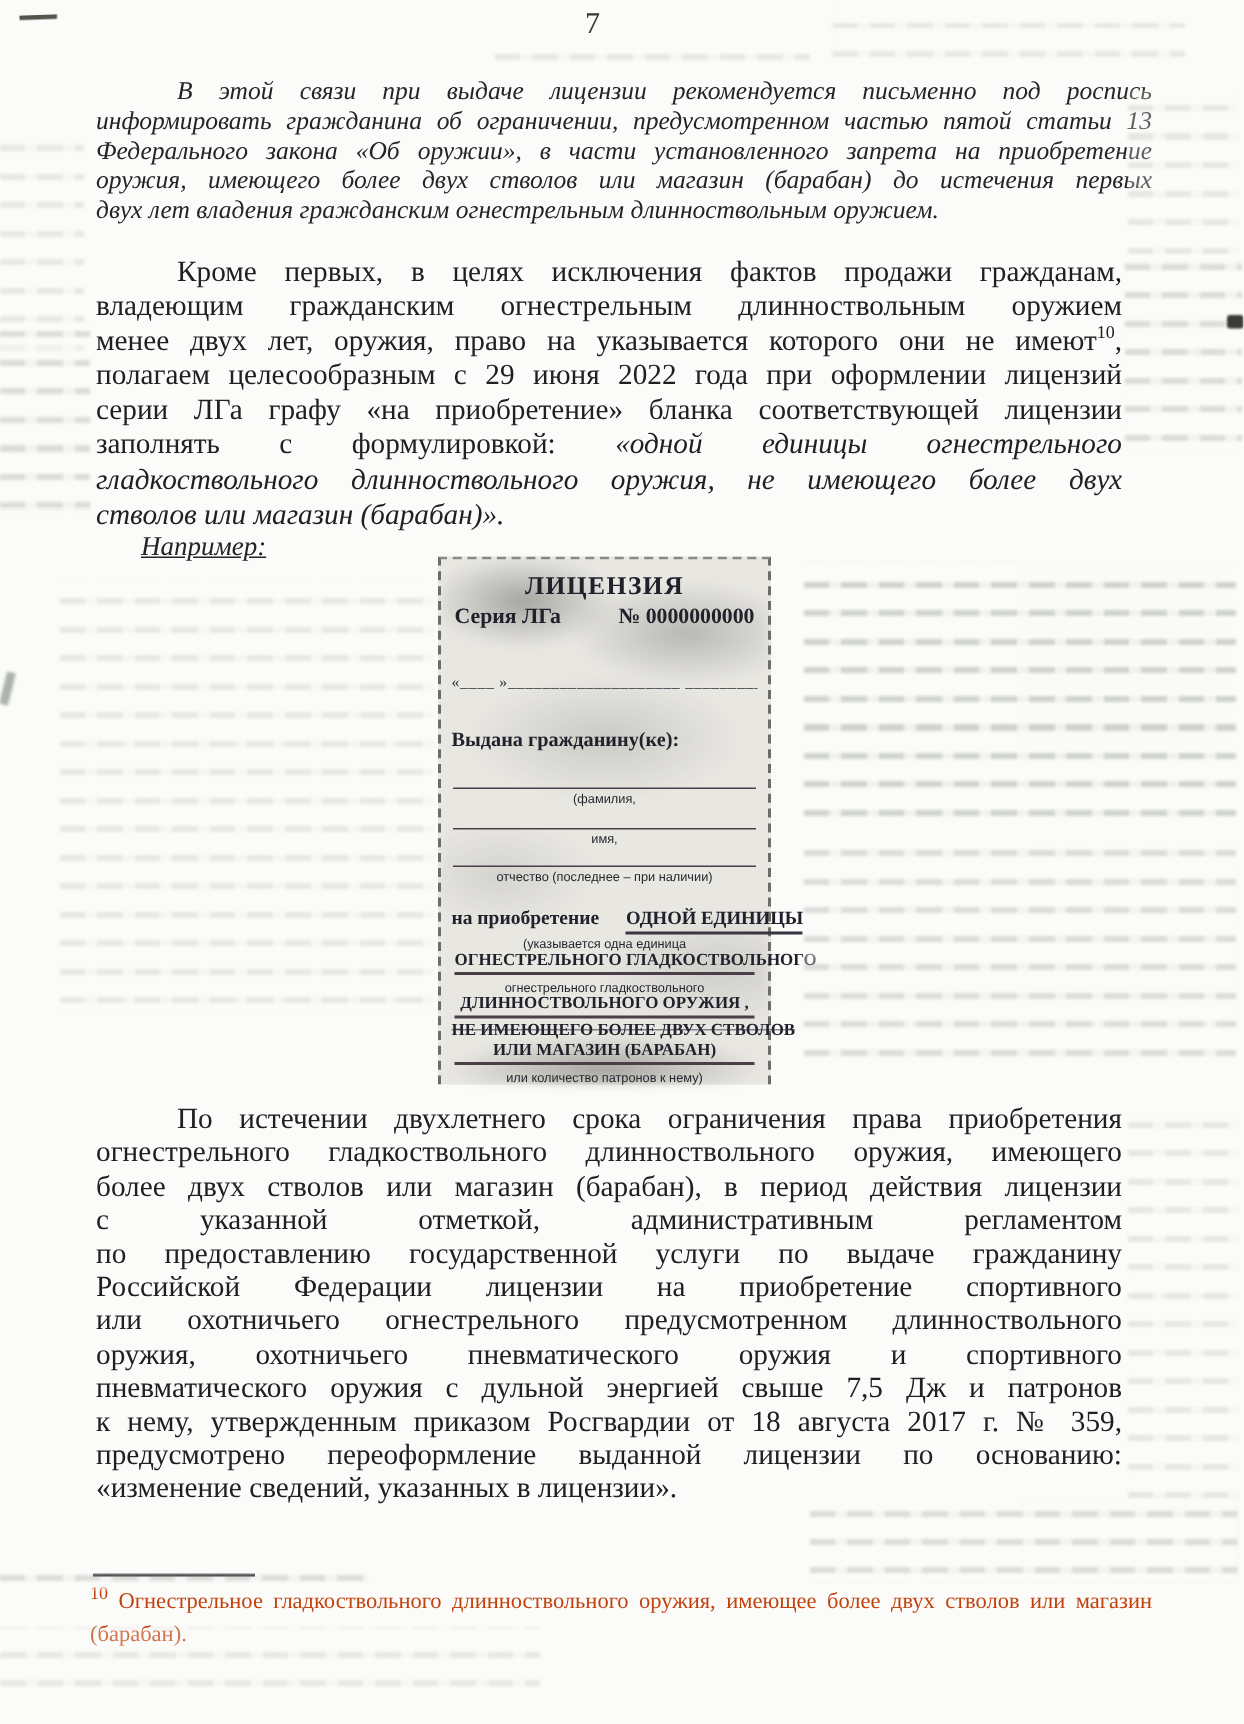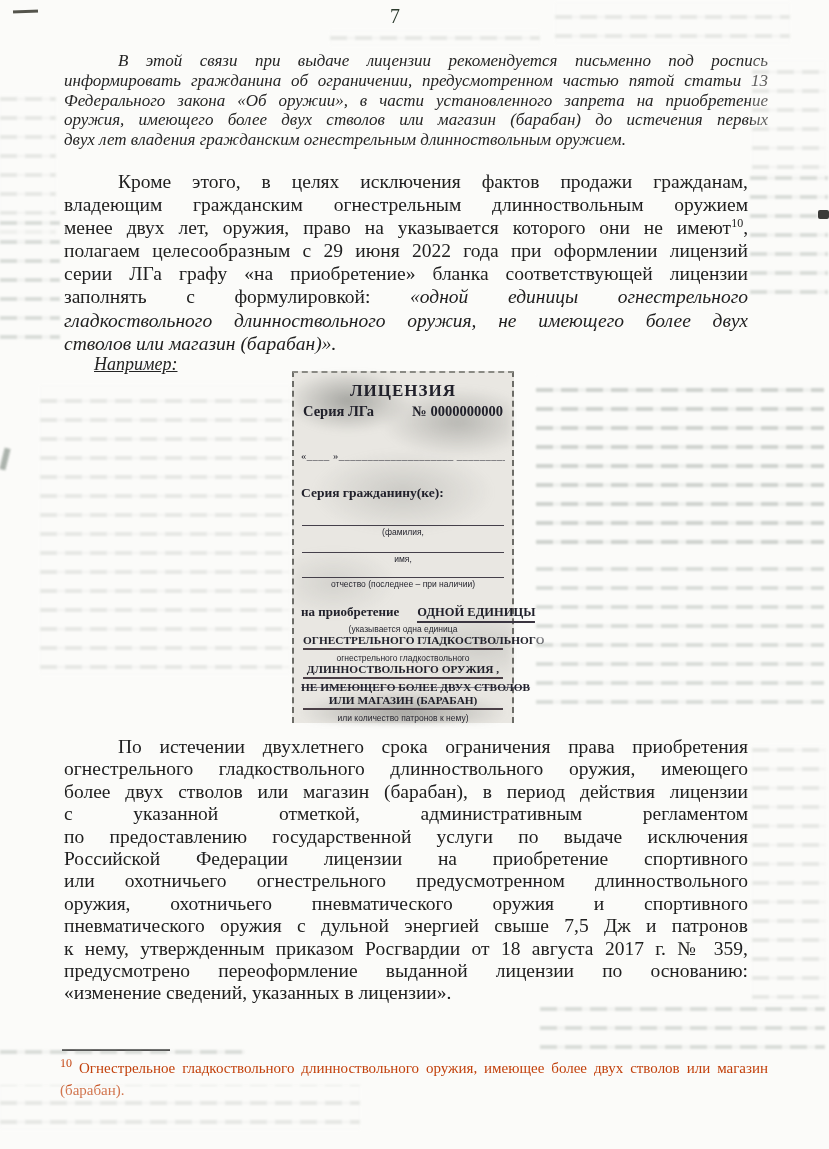--- a/index.html
+++ b/index.html
@@ -128,21 +128,21 @@
 
   <div class="textblock p1">
     <div class="jline indent">В этой связи при выдаче лицензии рекомендуется письменно под роспись</div>
     <div class="jline">информировать гражданина об ограничении, предусмотренном частью пятой статьи 13</div>
     <div class="jline">Федерального закона «Об оружии», в части установленного запрета на приобретение</div>
     <div class="jline">оружия, имеющего более двух стволов или магазин (барабан) до истечения первых</div>
     <div class="jline last">двух лет владения гражданским огнестрельным длинноствольным оружием.</div>
   </div>
 
   <div class="textblock p2">
-    <div class="jline indent">Кроме этого, в целях исключения фактов продажи гражданам,</div>
+    <div class="jline indent">Кроме первых, в целях исключения фактов продажи гражданам,</div>
     <div class="jline">владеющим гражданским огнестрельным длинноствольным оружием</div>
     <div class="jline"><span>менее двух лет, оружия, право на указывается которого они не имеют</span><sup class="fnref">10</sup><span>,</span></div>
     <div class="jline">полагаем целесообразным с 29 июня 2022 года при оформлении лицензий</div>
     <div class="jline">серии ЛГа графу «на приобретение» бланка соответствующей лицензии</div>
     <div class="jline">
       <span>заполнять с формулировкой:</span>
       <span class="it">«одной единицы огнестрельного</span>
     </div>
     <div class="jline it">гладкоствольного длинноствольного оружия, не имеющего более двух</div>
     <div class="jline it last">стволов или магазин (барабан)».</div>
@@ -151,21 +151,21 @@
   <div class="example-label">Например:</div>
 
   <div class="license">
     <div class="license-inner">
       <div class="lic-title">ЛИЦЕНЗИЯ</div>
       <div class="lic-series">
         <span>Серия ЛГа</span>
         <span>№ 0000000000</span>
       </div>
       <div class="lic-date">«____ »____________________  _________ г.</div>
-      <div class="lic-issued">Серия гражданину(ке):</div>
+      <div class="lic-issued">Выдана гражданину(ке):</div>
       <div class="rule r1"></div>
       <div class="lic-small">(фамилия,</div>
       <div class="rule r2"></div>
       <div class="lic-small">имя,</div>
       <div class="rule r3"></div>
       <div class="lic-small">отчество (последнее – при наличии)</div>
       <div class="lic-acq">
         <span class="lic-acq-label">на приобретение</span>
         <span class="lic-acq-value">ОДНОЙ ЕДИНИЦЫ</span>
       </div>
@@ -177,21 +177,21 @@
       <div class="cap cap-u">ИЛИ МАГАЗИН (БАРАБАН)</div>
       <div class="lic-small m3">или количество патронов к нему)</div>
     </div>
   </div>
 
   <div class="textblock p3">
     <div class="jline indent">По истечении двухлетнего срока ограничения права приобретения</div>
     <div class="jline">огнестрельного гладкоствольного длинноствольного оружия, имеющего</div>
     <div class="jline">более двух стволов или магазин (барабан), в период действия лицензии</div>
     <div class="jline">с указанной отметкой, административным регламентом</div>
-    <div class="jline">по предоставлению государственной услуги по выдаче исключения</div>
+    <div class="jline">по предоставлению государственной услуги по выдаче гражданину</div>
     <div class="jline">Российской Федерации лицензии на приобретение спортивного</div>
     <div class="jline">или охотничьего огнестрельного предусмотренном длинноствольного</div>
     <div class="jline">оружия, охотничьего пневматического оружия и спортивного</div>
     <div class="jline">пневматического оружия с дульной энергией свыше 7,5 Дж и патронов</div>
     <div class="jline">к нему, утвержденным приказом Росгвардии от 18 августа 2017 г. № 359,</div>
     <div class="jline">предусмотрено переоформление выданной лицензии по основанию:</div>
     <div class="jline last">«изменение сведений, указанных в лицензии».</div>
   </div>
 
   <div class="footnote-rule"></div>

